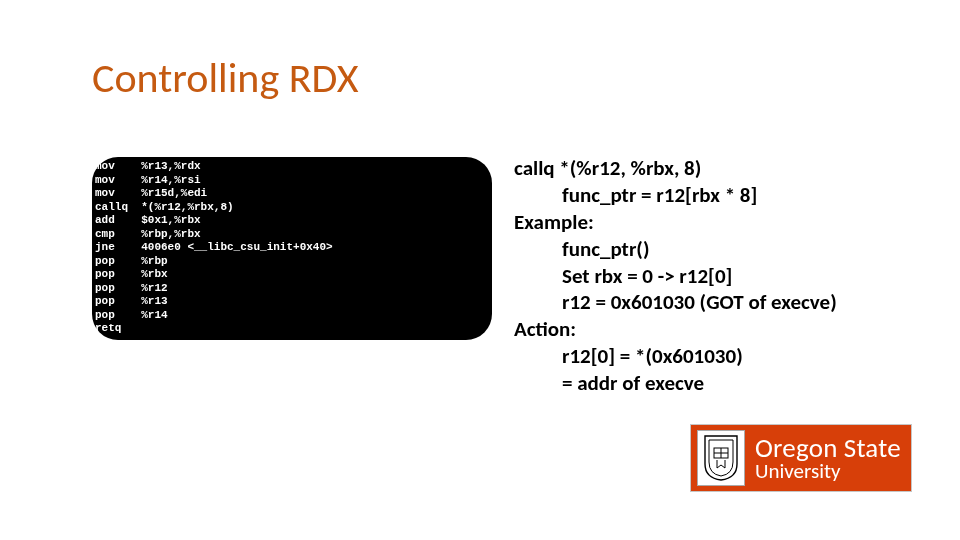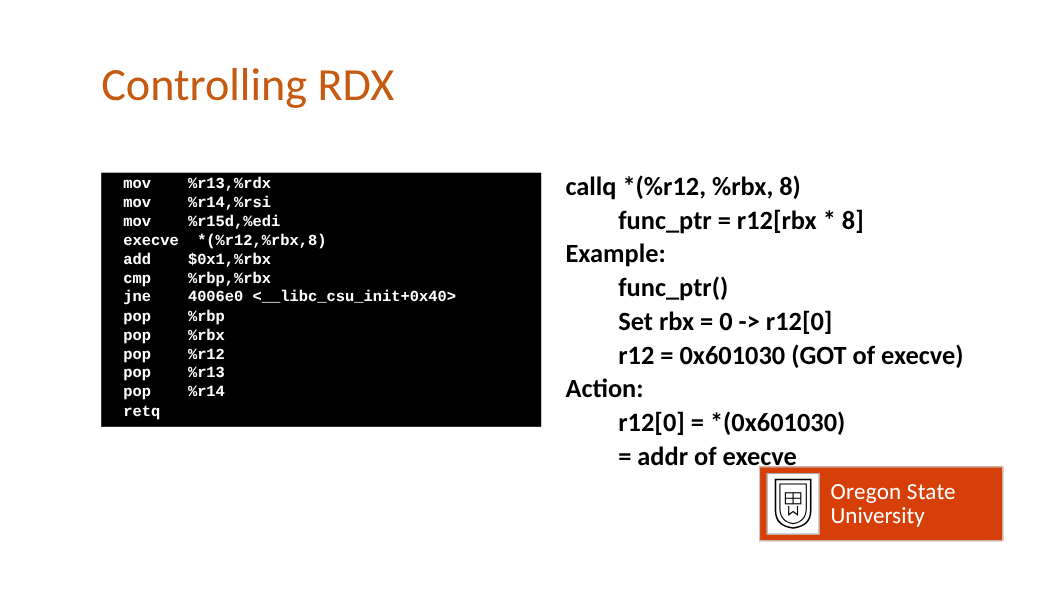--- a/index.html
+++ b/index.html
@@ -25,32 +25,33 @@
     color: #c55a11;
   }
   .code-block {
     position: absolute;
     top: 157px;
     left: 68px;
     width: 400px;
     background: #000;
     color: #fff;
     font-family: "Consolas", "Courier New", monospace;
-    font-size: 14px;
+    font-size: 11px;
     line-height: 1.23;
-    padding: 3px 4px 4px 20px;
+    padding: 3px 4px 4px 3px;
     font-weight: bold;
+    border-radius: 26px;
   }
   .code-block .row { white-space: pre; }
   .notes {
     position: absolute;
     top: 155px;
     left: 490px;
     width: 440px;
-    font-size: 24px;
+    font-size: 21px;
     font-weight: bold;
     color: #000;
     line-height: 1.28;
   }
   .notes .line { white-space: pre; }
   .indent { padding-left: 48px; }
   .logo {
     position: absolute;
     right: 72px;
     bottom: 48px;
@@ -72,41 +73,41 @@
     align-items: center;
     justify-content: center;
   }
   .logo-crest svg { display: block; }
   .logo-text {
     color: #fff;
     margin-left: 10px;
     line-height: 1.0;
   }
   .logo-text .l1 {
-    font-size: 21px;
+    font-size: 27px;
     font-weight: 400;
     letter-spacing: 0.2px;
   }
   .logo-text .l2 {
     font-size: 21px;
     font-weight: 400;
   }
 </style>
 </head>
 <body>
 
 <div class="slide">
 
   <div class="title">Controlling RDX</div>
 
   <div class="code-block">
     <div class="row">mov    %r13,%rdx</div>
     <div class="row">mov    %r14,%rsi</div>
     <div class="row">mov    %r15d,%edi</div>
-    <div class="row">execve  *(%r12,%rbx,8)</div>
+    <div class="row">callq  *(%r12,%rbx,8)</div>
     <div class="row">add    $0x1,%rbx</div>
     <div class="row">cmp    %rbp,%rbx</div>
     <div class="row">jne    4006e0 &lt;__libc_csu_init+0x40&gt;</div>
     <div class="row">pop    %rbp</div>
     <div class="row">pop    %rbx</div>
     <div class="row">pop    %r12</div>
     <div class="row">pop    %r13</div>
     <div class="row">pop    %r14</div>
     <div class="row">retq</div>
   </div>

